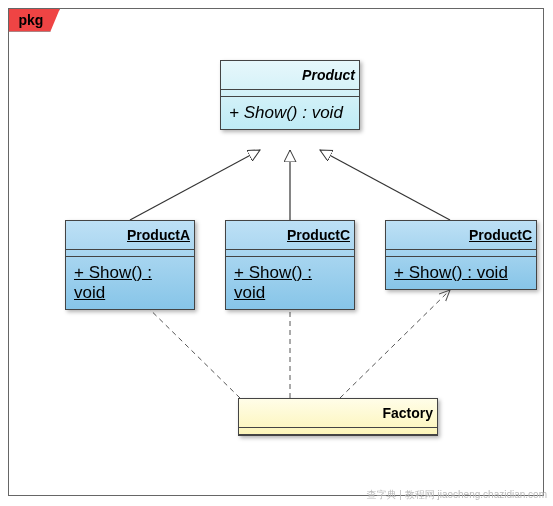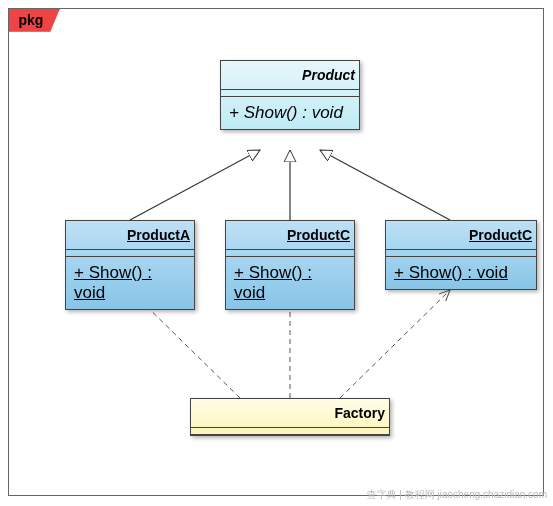--- a/index.html
+++ b/index.html
@@ -38,21 +38,21 @@
   }
   .uml-class {
     position: absolute;
     border: 1.5px solid #444;
     box-shadow: 2px 2px 4px rgba(0,0,0,0.3);
     box-sizing: border-box;
     background: linear-gradient(to bottom, #e8f4fb, #c8e8f5);
   }
   .uml-class.abstract { background: linear-gradient(to bottom, #e6f7fb, #bfebf5); }
   .uml-class.concrete { background: linear-gradient(to bottom, #bde0f5, #87c5e8); text-decoration: underline; }
-  .uml-class.factory  { background: linear-gradient(to bottom, #fffde8, #fcf5b8); }
+  .uml-class.factory  { background: linear-gradient(to bottom, #fffde8, #fcf5b8); margin-left: 48px; }
   .uml-name {
     text-align: right;
     font-weight: bold;
     font-size: 14px;
     padding: 6px 4px;
     border-bottom: 1px solid #444;
   }
   .uml-name.italic { font-style: italic; }
   .uml-attrs {
     height: 6px;

